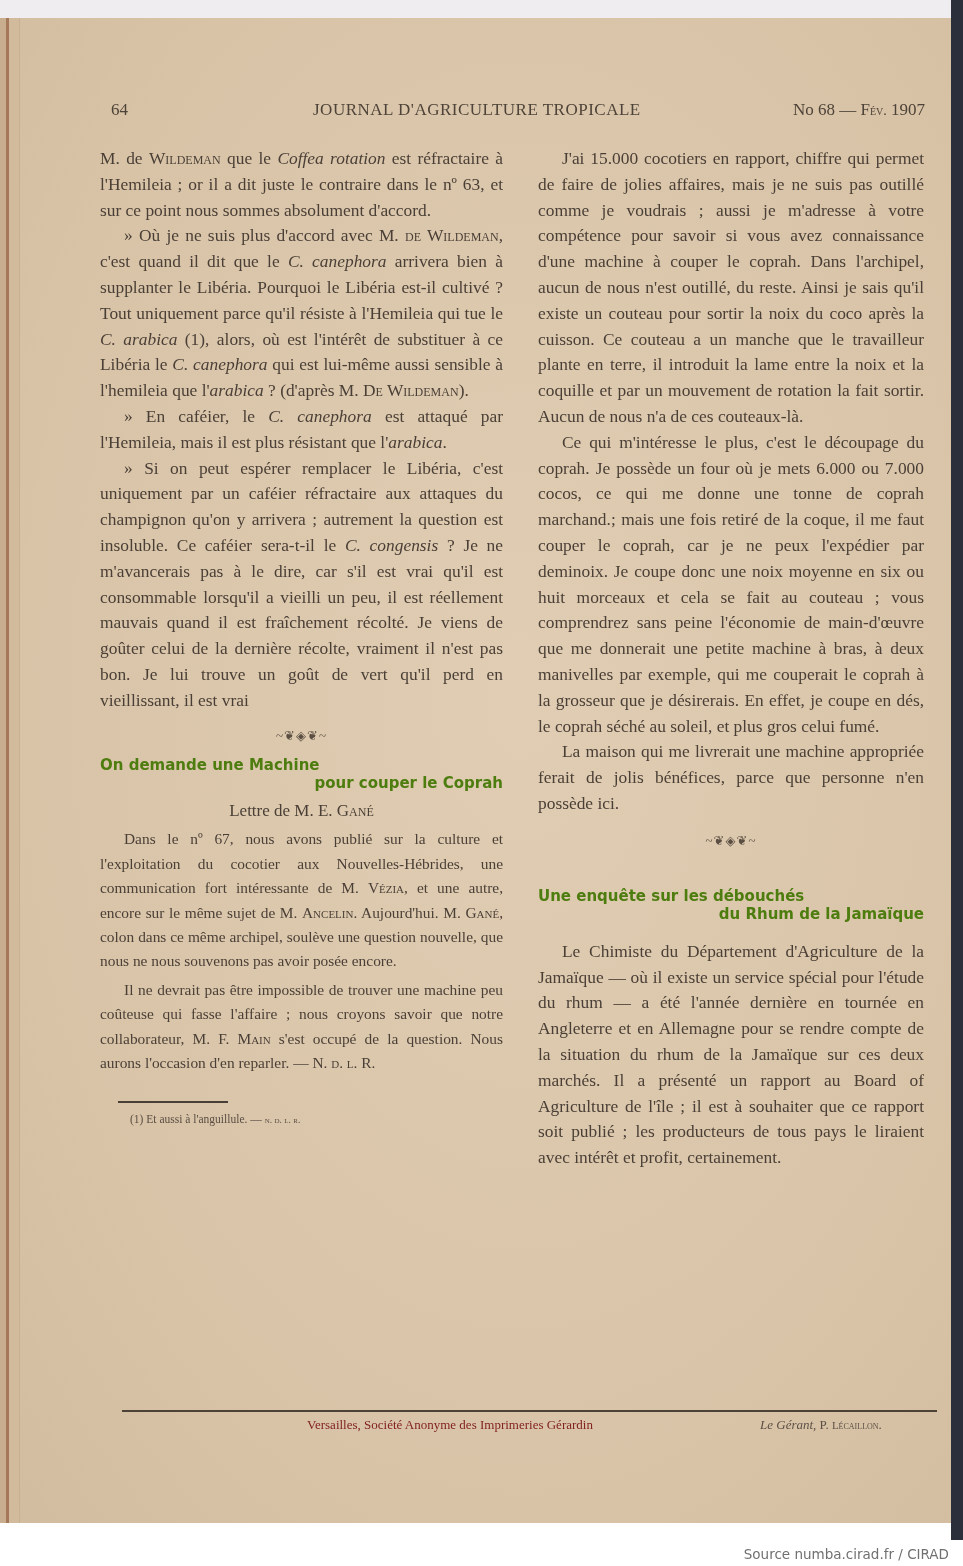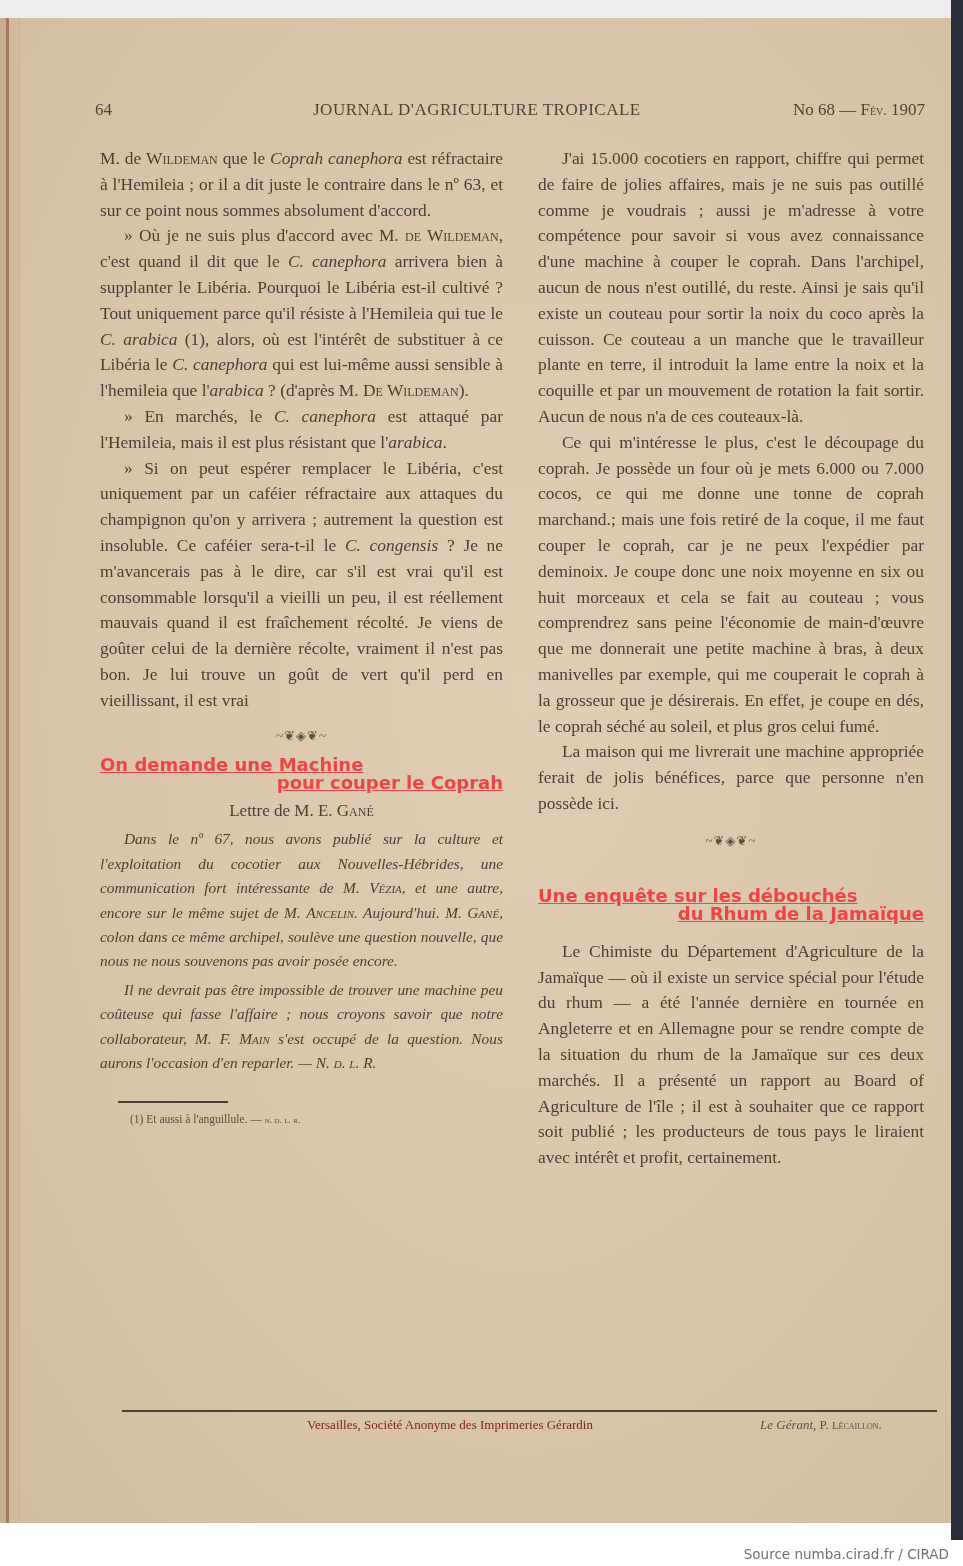--- a/index.html
+++ b/index.html
@@ -14,39 +14,39 @@
   .page {
     position:absolute; left:0; top:18px; width:952px; height:1505px;
     background:#ddc9ae;
     background-image: radial-gradient(ellipse at 55% 45%, #e0cdb3 0%, #d8c3a7 70%, #d2bc9f 100%);
   }
   .binding { position:absolute; left:0; top:18px; width:6px; height:1505px; background:#c8ae8f; }
   .binding-line { position:absolute; left:6px; top:18px; width:3px; height:1505px; background:#a57859; }
   .binding-edge { position:absolute; left:9px; top:18px; width:10px; height:1505px; background:#d2bb9c; border-right:1px solid #c9b090; }
 
   .header { position:absolute; top:100px; left:95px; width:830px; height:24px; color:#4e4338; font-size:17px; }
-  .header .pgnum { position:absolute; left:0; top:0; }
+  .header .pgnum { position:absolute; left:16px; top:0; }
   .header .title { position:absolute; left:218px; top:0; letter-spacing:0.5px; }
   .header .issue { position:absolute; right:0; top:0; }
   .header .issue .sc { font-size:14px; }
 
   .col { position:absolute; color:#4a3f36; font-size:17.4px; line-height:25.8px; text-align:justify; }
   .col-left { left:100px; top:146px; width:403px; }
   .col-right { left:538px; top:146px; width:386px; }
   .col p { margin:0; }
   .col p.indent { text-indent:24px; }
   .col p.sig { text-align:right; padding-right:8px; }
   .sc { font-variant:small-caps; }
   em { font-style:italic; }
 
   .ornament { text-align:center; color:#5b4e42; font-size:13px; letter-spacing:1px; height:28px; line-height:28px; }
-  .art-title { font-family:"DejaVu Sans","Liberation Sans",sans-serif; font-weight:bold; font-size:18px; color:#ef4444; line-height:18px;text-decoration:underline; }
+  .art-title { font-family:"DejaVu Sans","Liberation Sans",sans-serif; font-weight:bold; font-size:15px; color:#4d7c0f; line-height:18px; }
   .art-title .l2 { text-align:right; }
   .subtitle { text-align:center; font-size:17px; margin:6px 0 4px 0; }
-  .small { font-size:15.4px; line-height:24.4px;font-style:italic; }
+  .small { font-size:15.4px; line-height:24.4px; }
   .footnote-rule { width:110px; height:1.5px; background:#4a3f36; margin:26px 0 8px 18px; }
   .footnote { font-size:11.5px; line-height:16px; padding-left:30px; color:#5a4e43; }
   .footnote .sc { font-size:9.5px; }
 
   .bottom-rule { position:absolute; top:1410px; left:122px; width:815px; height:2px; background:#4c4238; }
   .imprint { position:absolute; top:1417px; left:307px; font-size:13px; color:#7f1d1d; }
   .gerant { position:absolute; top:1417px; left:760px; font-size:13px; color:#5c5046; }
   .gerant .sc { font-size:11px; }
 
   .source { position:absolute; right:14px; top:1546px; font-family:"DejaVu Sans","Liberation Sans",sans-serif; font-size:13.5px; color:#707070;margin-left:44px; }
@@ -61,23 +61,23 @@
 <div class="binding-edge"></div>
 <div class="dark-edge"></div>
 
 <div class="header">
   <span class="pgnum">64</span>
   <span class="title">JOURNAL D'AGRICULTURE TROPICALE</span>
   <span class="issue"><span>No</span> <span>68</span><span> — </span><span>F</span><span class="sc">év.</span><span> 1907</span></span>
 </div>
 
 <div class="col col-left">
-  <p><span>M. de </span><span class="sc">Wildeman</span><span> que le </span><em>Coprah canephora</em><span> est réfractaire à l'Hemileia ; or il a dit juste le contraire dans le nº 63, et sur ce point nous sommes absolument d'accord.</span></p>
+  <p><span>M. de </span><span class="sc">Wildeman</span><span> que le </span><em>Coffea rotation</em><span> est réfractaire à l'Hemileia ; or il a dit juste le contraire dans le nº 63, et sur ce point nous sommes absolument d'accord.</span></p>
   <p class="indent"><span>» Où je ne suis plus d'accord avec M. </span><span class="sc">de Wildeman</span><span>, c'est quand il dit que le </span><em>C. canephora</em><span> arrivera bien à supplanter le Libéria. Pourquoi le Libéria est-il cultivé ? Tout uniquement parce qu'il résiste à l'Hemileia qui tue le </span><em>C. arabica</em><span> (1), alors, où est l'intérêt de substituer à ce Libéria le </span><em>C. canephora</em><span> qui est lui-même aussi sensible à l'hemileia que l'</span><em>arabica</em><span> ? (d'après M. </span><span class="sc">De Wildeman</span><span>).</span></p>
-  <p class="indent"><span>» En marchés, le </span><em>C. canephora</em><span> est attaqué par l'Hemileia, mais il est plus résistant que l'</span><em>arabica</em><span>.</span></p>
+  <p class="indent"><span>» En caféier, le </span><em>C. canephora</em><span> est attaqué par l'Hemileia, mais il est plus résistant que l'</span><em>arabica</em><span>.</span></p>
   <p class="indent"><span>» Si on peut espérer remplacer le Libéria, c'est uniquement par un caféier réfractaire aux attaques du champignon qu'on y arrivera ; autrement la question est insoluble. Ce caféier sera-t-il le </span><em>C. congensis</em><span> ? Je ne m'avancerais pas à le dire, car s'il est vrai qu'il est consommable lorsqu'il a vieilli un peu, il est réellement mauvais quand il est fraîchement récolté. Je viens de goûter celui de la dernière récolte, vraiment il n'est pas bon. Je lui trouve un goût de vert qu'il perd en vieillissant, il est vrai</span></p>
 
   <div class="ornament" style="margin-top:8px;">~❦◈❦~</div>
 
   <div class="art-title" style="margin-top:6px;">
     <div>On demande une Machine</div>
     <div class="l2">pour couper le Coprah</div>
   </div>
   <div class="subtitle"><span>Lettre de M. E. </span><span class="sc">Gané</span></div>
 

